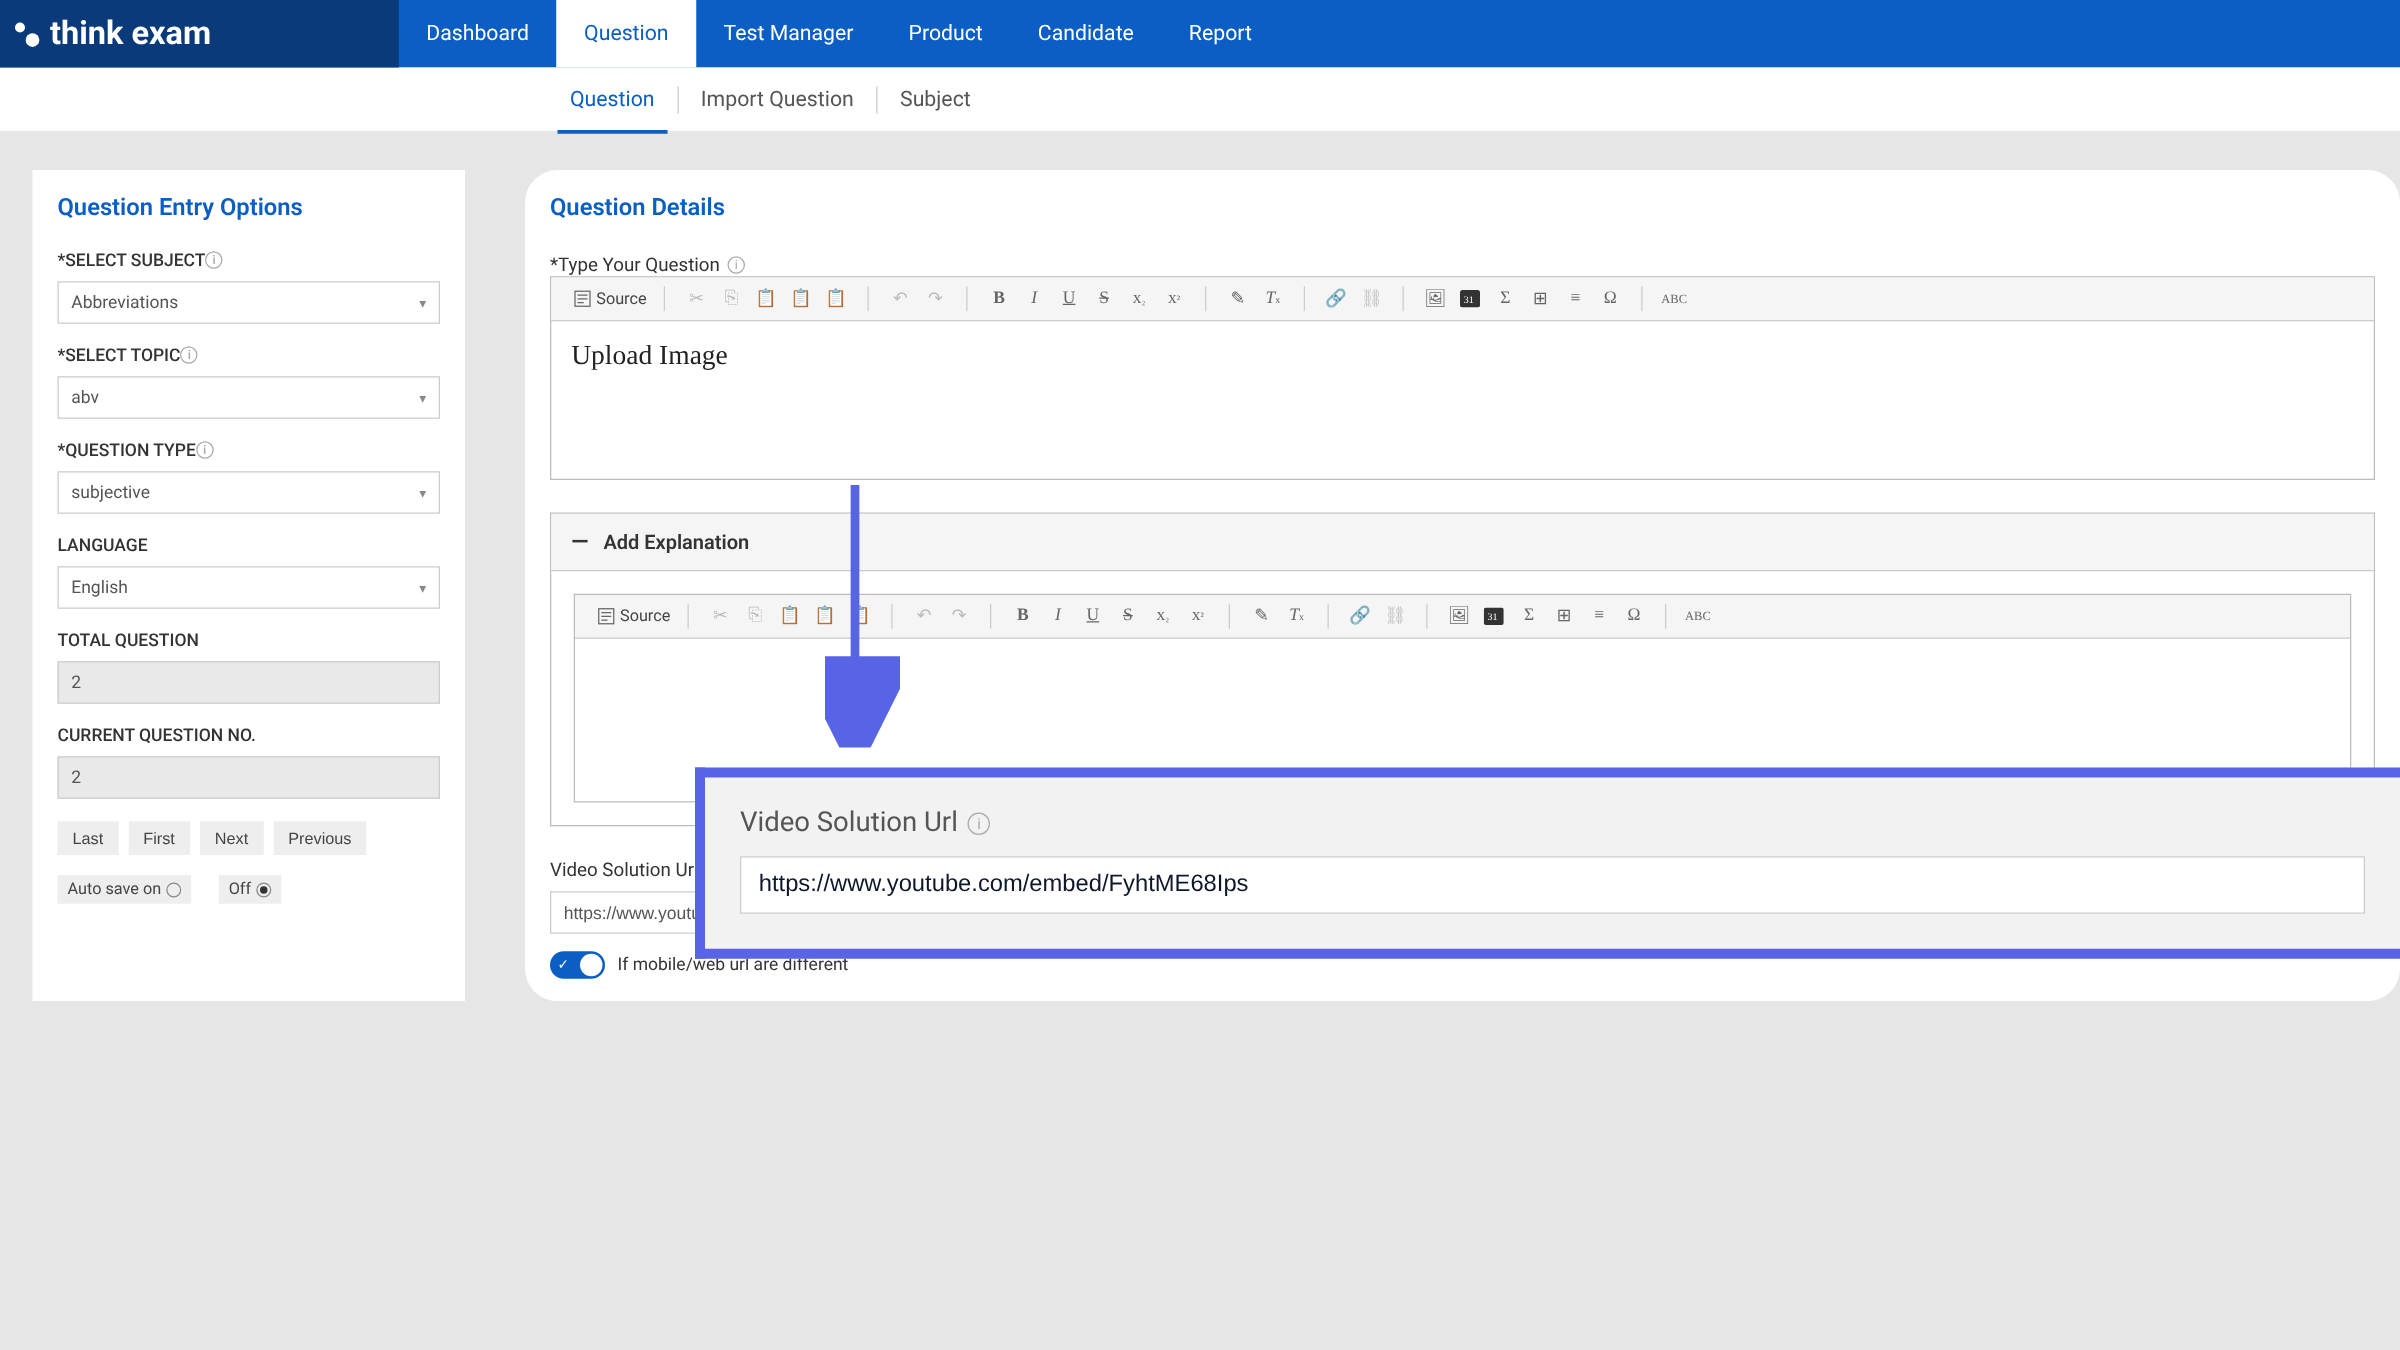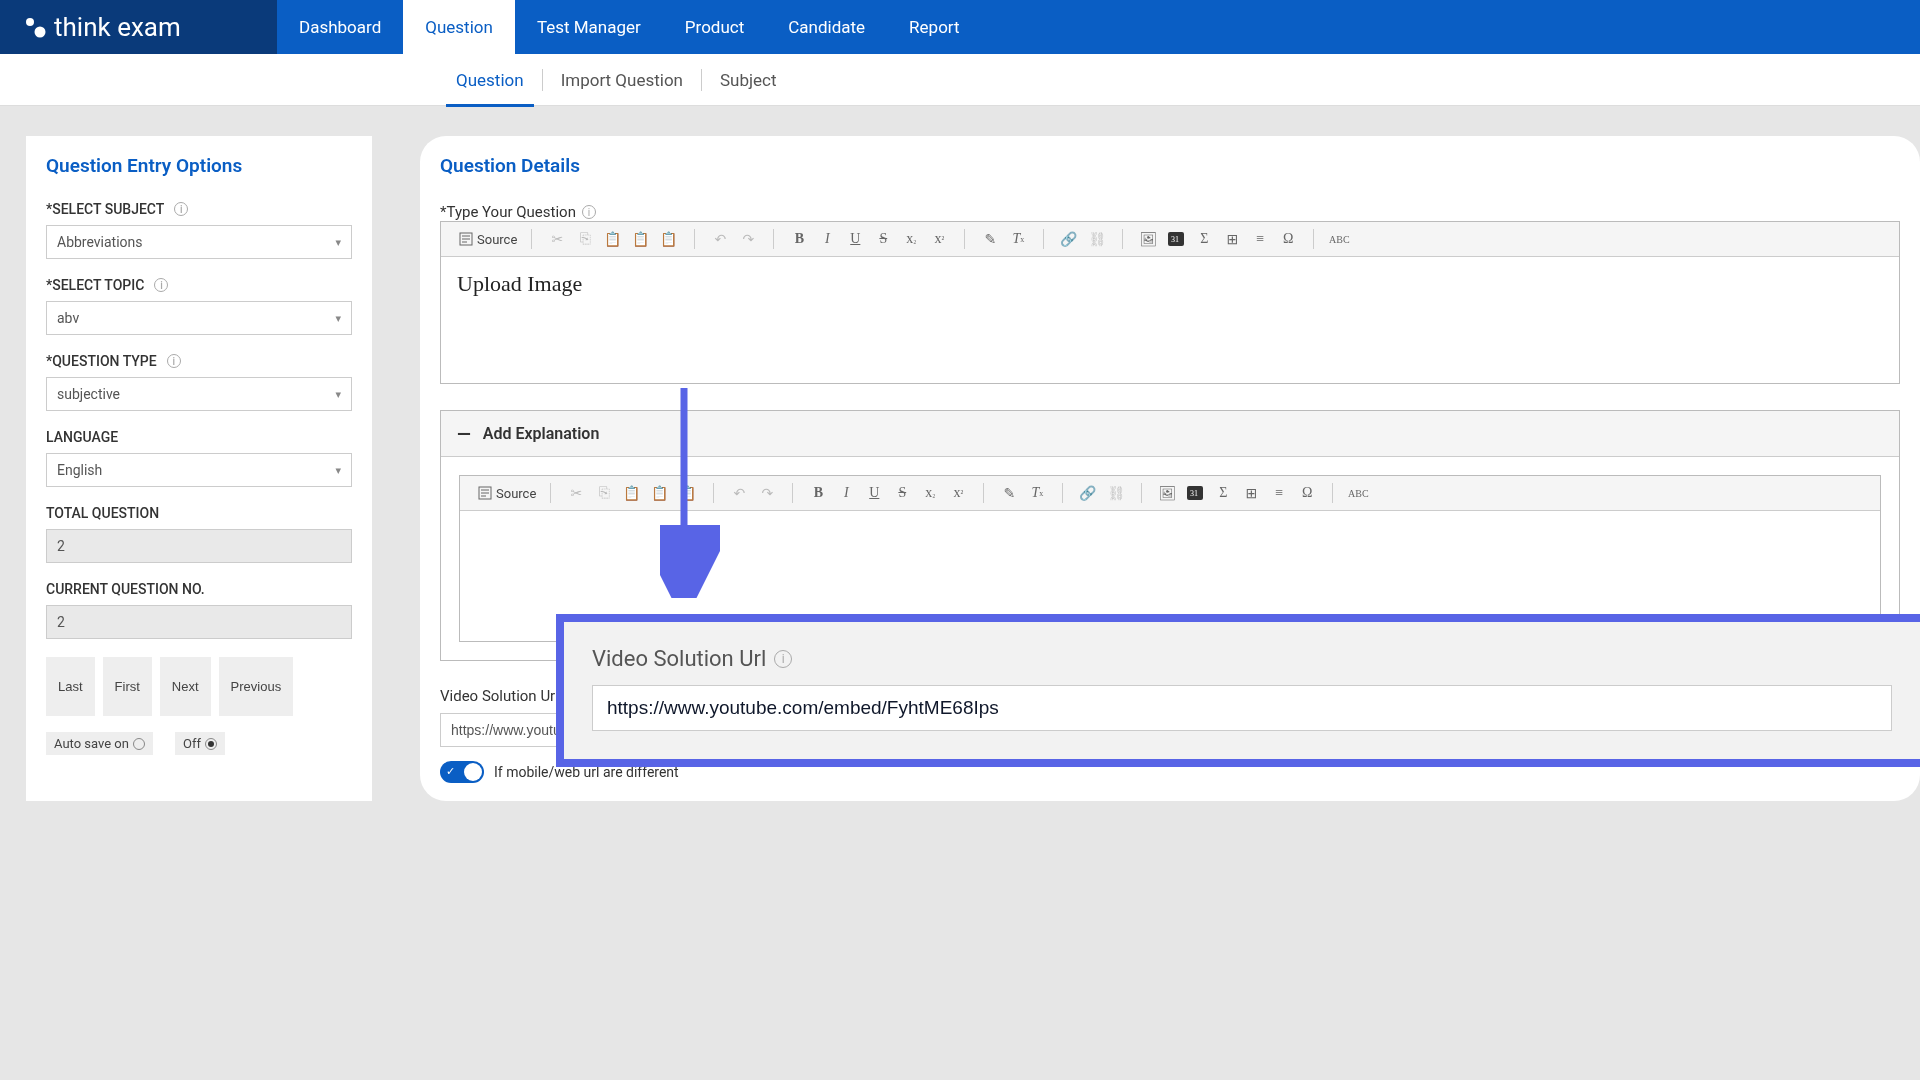--- a/index.html
+++ b/index.html
@@ -1,41 +1,41 @@
 <!DOCTYPE html>
 <html><head>
 <meta charset="utf-8">
 <style>
 * { box-sizing: border-box; margin: 0; padding: 0; }
 body { font-family: -apple-system, BlinkMacSystemFont, "Segoe UI", Roboto, Arial, sans-serif; background: #e6e6e6; overflow: hidden; }
 
 .topnav { background: #0a5ec4; height: 54px; display: flex; }
-.logo { background: #0a3a7a; width: 277px; height: 54px; display: flex; align-items: center; padding-left: 24px; color: #fff; font-size: 26px; font-weight: 400; }
+.logo { background: #0a3a7a; width: 319px; height: 54px; display: flex; align-items: center; padding-left: 10px; color: #fff; font-size: 26px; font-weight: 700; }
 .logo-icon { display: inline-flex; margin-right: 8px; }
 .navitems { display: flex; align-items: center; }
 .navitem { padding: 0 22px; height: 54px; display: flex; align-items: center; color: #fff; font-size: 17px; cursor: pointer; }
 .navitem.active { background: #fff; color: #0a5ec4; }
 
 .subnav { background: #fff; height: 52px; display: flex; align-items: center; padding-left: 438px; border-bottom: 1px solid #ddd; }
 .subnav-item { padding: 0 18px; height: 52px; display: flex; align-items: center; color: #555; font-size: 17px; cursor: pointer; position: relative; }
 .subnav-item.active { color: #0a5ec4; }
 .subnav-item.active::after { content:""; position:absolute; bottom:-1px; left:8px; right:8px; height:3px; background:#0a5ec4; }
 .subnav-divider { width:1px; height:22px; background:#ccc; }
 
 .main { display: flex; padding: 30px 0 0 26px; gap: 48px; }
 
 .leftpanel { width: 346px; background: #fff; padding: 18px 20px; }
 .panel-title { color: #0a5ec4; font-size: 19px; font-weight: 600; margin-bottom: 24px; }
-.formlabel { font-size: 14px; color: #333; font-weight: 500; margin-bottom: 8px; display: flex; align-items: center; gap: 10px; }
+.formlabel { font-size: 14px; color: #333; font-weight: 500; margin-bottom: 8px; display: flex; align-items: flex-start; gap: 0; }
 .info-circle { width: 14px; height: 14px; border: 1px solid #aaa; border-radius: 50%; display: inline-flex; align-items: center; justify-content: center; font-size: 10px; color: #aaa; }
 .select { width: 100%; height: 34px; border: 1px solid #ccc; background: #fff; display: flex; align-items: center; justify-content: space-between; padding: 0 10px; font-size: 14px; color: #555; margin-bottom: 18px; cursor: pointer; }
 .readonly-input { width: 100%; height: 34px; border: 1px solid #ccc; background: #e9e9e9; display: flex; align-items: center; padding: 0 10px; font-size: 14px; color: #555; margin-bottom: 18px; }
 .chev { font-size: 11px; color: #888; }
 .btnrow { display: flex; gap: 8px; margin-top: 12px; margin-bottom: 16px; }
-.smallbtn { background: #eee; border: none; padding: 22px 12px; font-size: 13px; color: #444; cursor: pointer; }
+.smallbtn { background: #eee; border: none; padding: 6px 12px; font-size: 13px; color: #444; cursor: pointer; }
 .autorow { display: flex; gap: 22px; }
 .radiolabel { display: inline-flex; align-items: center; gap: 4px; background: #eee; padding: 4px 8px; font-size: 13px; color: #444; cursor: pointer; }
 .radio { width: 12px; height: 12px; border: 1px solid #888; border-radius: 50%; display: inline-block; position: relative; }
 .radio.checked::after { content:""; position:absolute; inset:2px; background:#333; border-radius:50%; }
 
 .rightpanel { flex: 1; background: #fff; padding: 18px 20px; min-width: 0; border-radius: 26px; }
 .detail-title { color: #0a5ec4; font-size: 19px; font-weight: 600; margin-bottom: 26px; }
 .fieldlabel { font-size: 15px; color: #333; display: flex; align-items: center; gap: 6px; }
 
 .editor { border: 1px solid #bbb; margin-bottom: 26px; }

